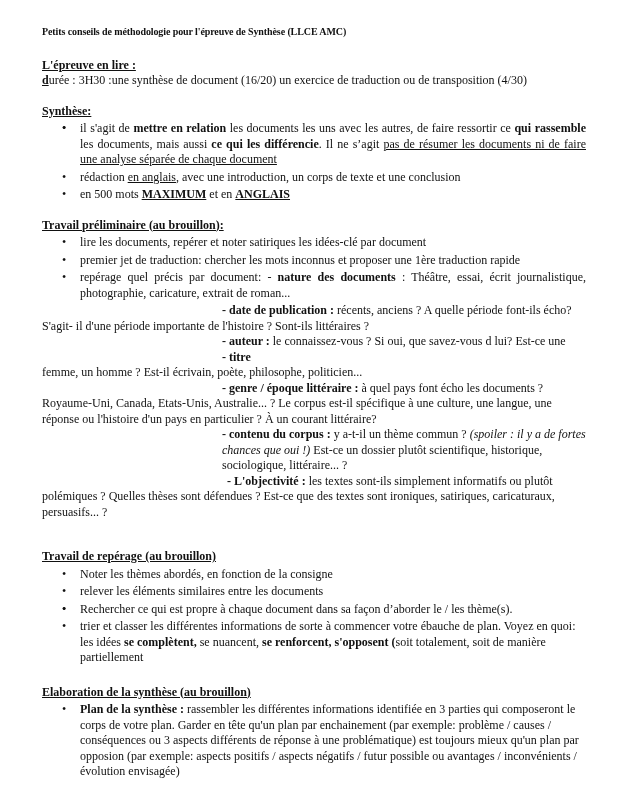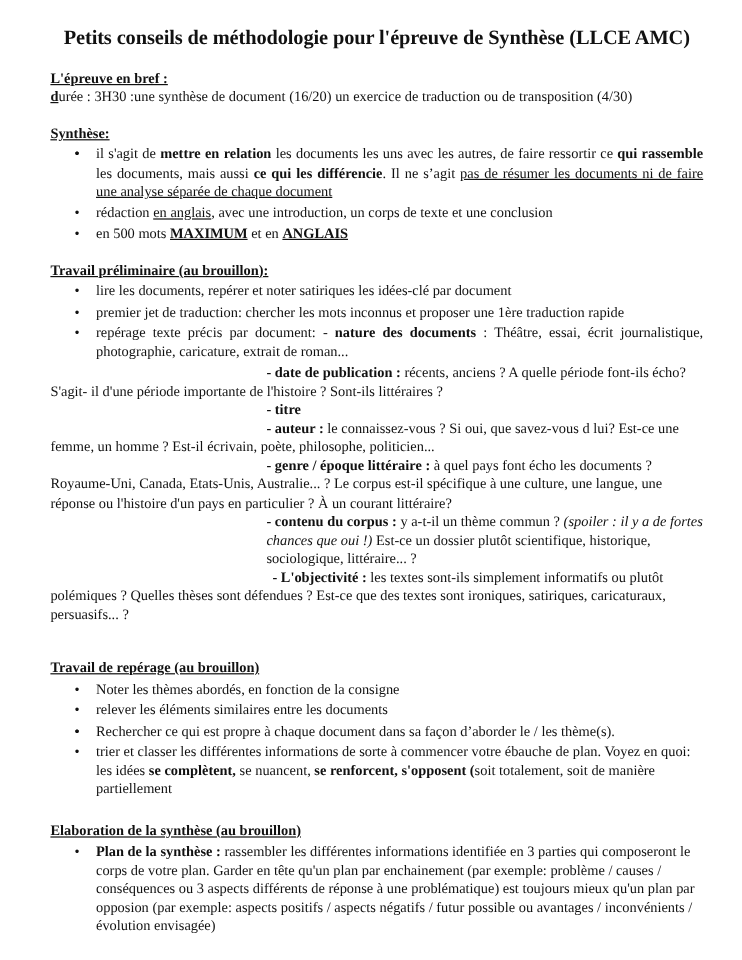--- a/index.html
+++ b/index.html
@@ -3,21 +3,21 @@
 <meta charset="utf-8">
 <style>
   html, body { margin: 0; padding: 0; background: #ffffff; }
   body {
     width: 618px; height: 800px; overflow: hidden;
     font-family: "Liberation Serif", serif;
     font-size: 12px; line-height: 15.5px; color: #111;
   }
   .page { position: relative; padding: 24px 32px 0 42px; }
   .title {
-    text-align: center; font-weight: bold; font-size: 17px;
+    font-weight: bold; font-size: 10px;
     margin: 0 0 18px 0; letter-spacing: -0.1px; padding-right: 0;
   }
   .h { font-weight: bold; text-decoration: underline; margin: 0; }
   p { margin: 0; }
   .sec { margin-bottom: 15px; }
   ul { margin: 0; padding: 0; list-style: none; }
   li { position: relative; padding-left: 38px; margin: 2px 0; }
   li .bullet { position: absolute; left: 20px; top: 0; }
   .justify { text-align: justify; }
   .u { text-decoration: underline; }
@@ -27,45 +27,45 @@
   .gap { height: 14px; }
 </style>
 </head>
 <body>
 
 <div class="page">
 
   <div class="title">Petits conseils de méthodologie pour l'épreuve de Synthèse (LLCE AMC)</div>
 
   <div class="sec">
-    <p class="h">L'épreuve en bref :</p>
+    <p class="h">L'épreuve en lire :</p>
     <p><span class="b u">d</span><span>urée : 3H30 :une synthèse de document (16/20) un exercice de traduction ou de transposition (4/30)</span></p>
   </div>
 
   <div class="sec">
     <p class="h">Synthèse:</p>
     <ul>
       <li class="justify"><span class="bullet">•</span></li>
       <li class="justify"><span class="bullet">•</span><span>il s'agit  de </span><span class="b">mettre en relation</span><span> les documents les uns avec les autres, de faire ressortir ce </span><span class="b">qui rassemble</span><span> les documents, mais aussi </span><span class="b">ce qui les différencie</span><span>. Il ne s’agit </span><span class="u">pas de résumer les documents ni de faire une analyse séparée de chaque document</span></li>
       <li><span class="bullet">•</span><span>rédaction </span><span class="u">en anglais</span><span>, avec une introduction, un corps de texte et une conclusion</span></li>
       <li><span class="bullet">•</span><span>en 500 mots </span><span class="b u">MAXIMUM</span><span> et en </span><span class="b u">ANGLAIS</span></li>
     </ul>
   </div>
 
   <div class="sec">
     <p class="h">Travail préliminaire (au brouillon):</p>
     <ul>
       <li><span class="bullet">•</span><span>lire les documents, repérer et noter satiriques  les idées-clé par document</span></li>
       <li><span class="bullet">•</span><span>premier jet de traduction: chercher les mots inconnus et proposer une 1ère traduction rapide</span></li>
-      <li class="justify"><span class="bullet">•</span><span>repérage texte précis par document: - </span><span class="b">nature des documents</span><span> : Théâtre, essai, écrit journalistique, photographie, caricature, extrait de roman...</span></li>
+      <li class="justify"><span class="bullet">•</span><span>repérage quel précis par document: - </span><span class="b">nature des documents</span><span> : Théâtre, essai, écrit journalistique, photographie, caricature, extrait de roman...</span></li>
     </ul>
     <p class="sub"><span class="b">- date de publication :</span><span> récents, anciens ? A quelle période font-ils écho?</span></p>
     <p>S'agit- il d'une période importante de l'histoire ? Sont-ils littéraires ?</p>
+    <p class="sub"><span class="b">- auteur :</span><span> le connaissez-vous ? Si oui, que savez-vous d  lui?  Est-ce une</span></p>
     <p class="sub b">- titre</p>
-    <p class="sub"><span class="b">- auteur :</span><span> le connaissez-vous ? Si oui, que savez-vous d  lui?  Est-ce une</span></p>
     <p>femme, un homme ? Est-il écrivain, poète, philosophe, politicien...</p>
     <p class="sub"><span class="b">- genre / époque littéraire :</span><span> à quel pays font écho les documents ?</span></p>
     <p>Royaume-Uni, Canada, Etats-Unis, Australie... ? Le corpus est-il spécifique à une culture, une langue, une réponse ou l'histoire d'un pays en particulier ? À un courant littéraire?</p>
     <p class="sub"><span class="b">- contenu du corpus :</span><span> y a-t-il un thème commun ? </span><span class="i">(spoiler : il y a de fortes chances que oui !)</span><span> Est-ce un dossier plutôt scientifique, historique, sociologique, littéraire... ?</span></p>
     <p class="sub" style="padding-left:185px"><span class="b">- L'objectivité :</span><span> les textes sont-ils simplement informatifs ou plutôt</span></p>
     <p>polémiques ? Quelles thèses sont défendues ? Est-ce que des textes sont ironiques, satiriques, caricaturaux, persuasifs... ?</p>
   </div>
 
   <div class="gap"></div>
 

